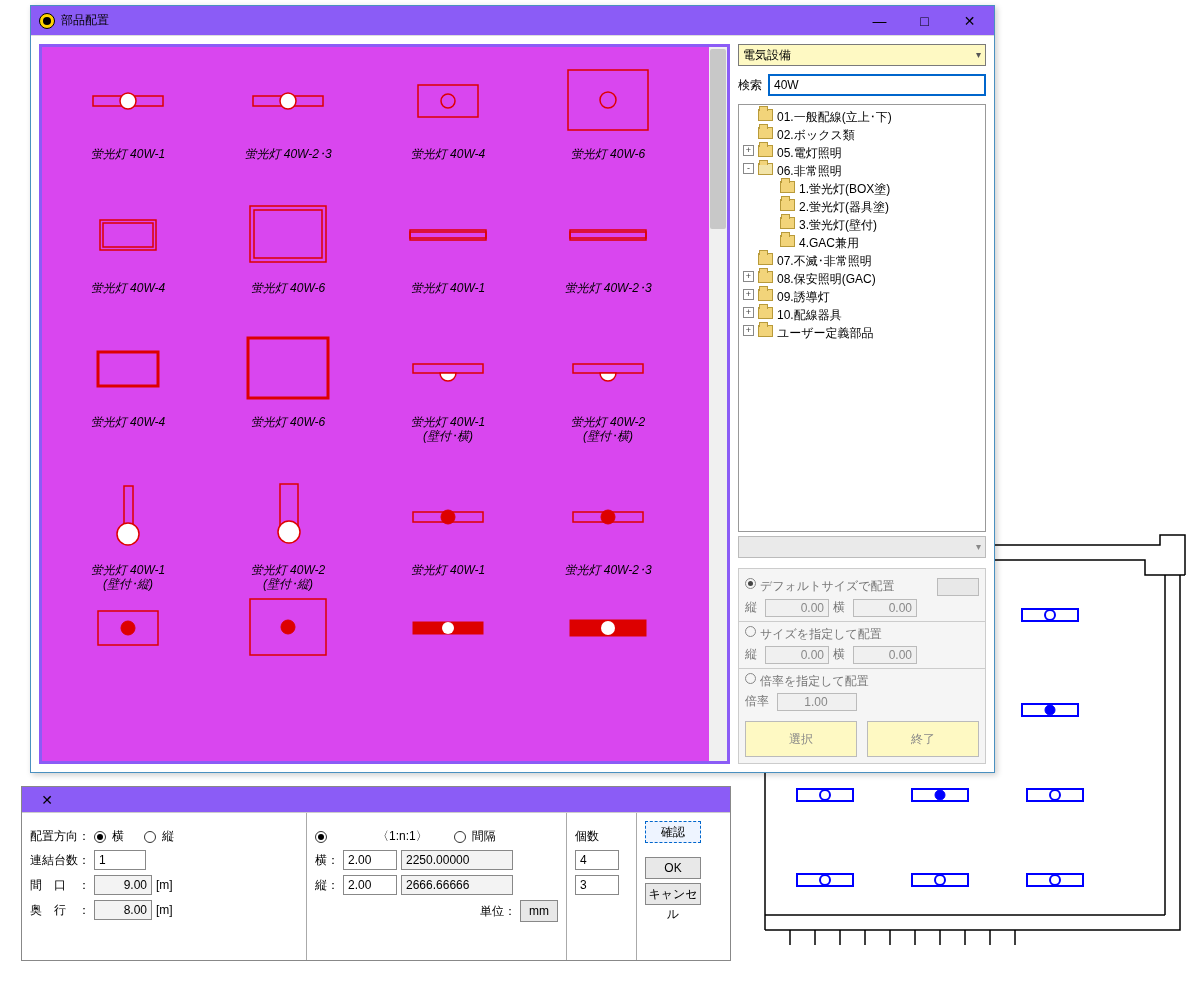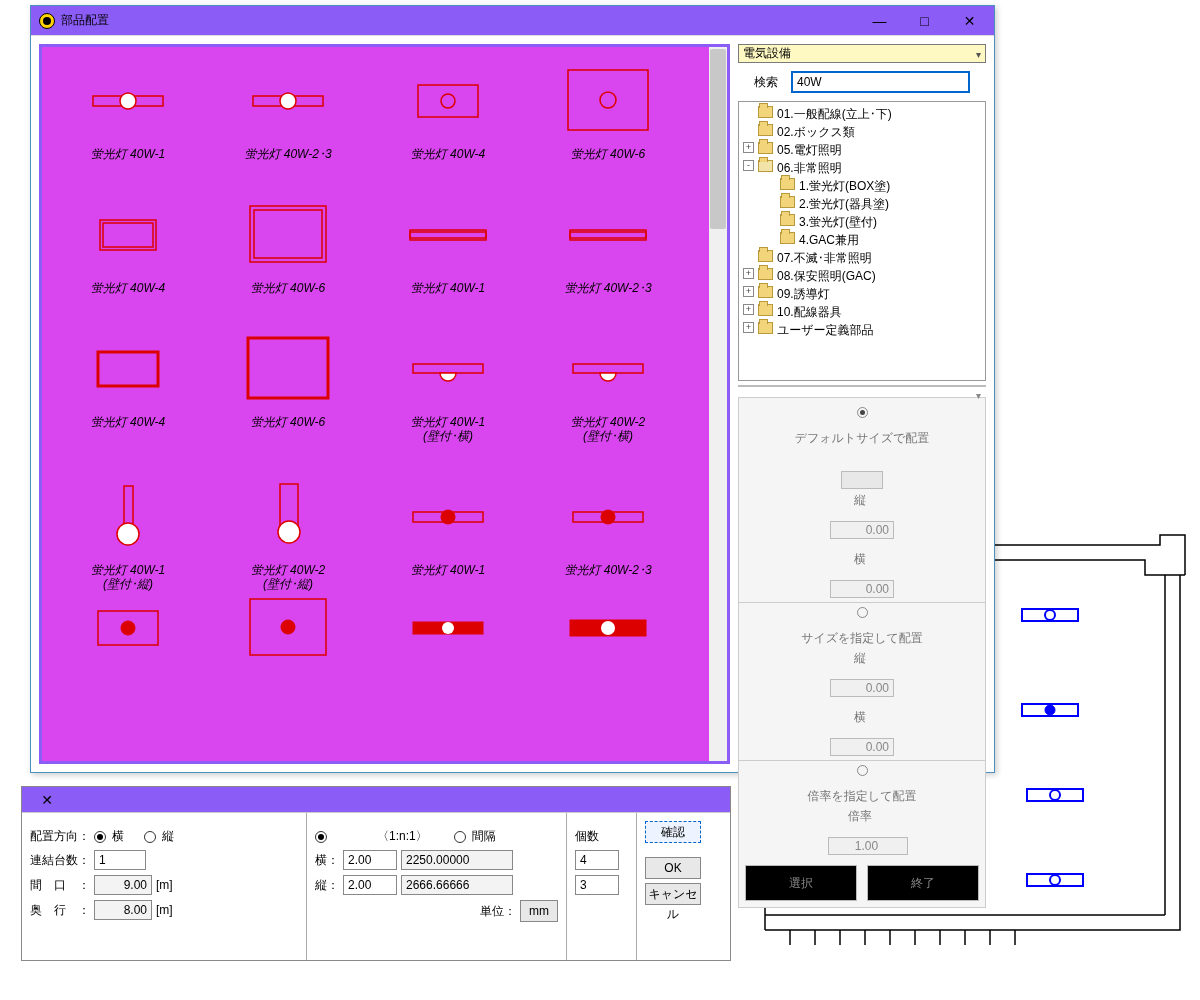--- a/index.html
+++ b/index.html
@@ -44,52 +44,52 @@
 .rfill { fill: #d00; stroke: #d00; }
 .wfill { fill: #fff; stroke: #d00; stroke-width: 1.5; }
 
 
 .right-pane { width: 248px; display: flex; flex-direction: column; gap: 4px; }
 .combo {
   height: 22px; border: 1px solid #7a7a7a; background: #fef9c3; display: flex; align-items: center;
   padding: 0 4px; position: relative;
 }
 .combo .arrow { position: absolute; right: 4px; top: 4px; font-size: 10px; color: #555; }
-.search-row { display: flex; align-items: center; gap: 13px; margin: 4px 16px; }
+.search-row { display: flex; align-items: center; gap: 6px; margin: 4px 0; }
 .search-row input {
   flex: 1; height: 22px; border: 2px solid #0066cc; padding: 0 4px; outline: none;
 }
 .tree {
   border: 1px solid #999; background: #fff; flex: 1; padding: 4px 2px; overflow: auto;
   min-height: 280px;
 }
 .tree-node { display: flex; height: 18px; white-space: nowrap; }
 .tree-node .exp { width: 11px; height: 11px; border: 1px solid #888; font-size: 9px; line-height: 9px; text-align: center; margin-right: 2px; color: #444; }
 .tree-node .noexp { width: 13px; display: inline-block; }
 .fold-icon {
   width: 15px; height: 12px; background: #f2d47a; border: 1px solid #b89a3a;
   margin: 0 4px 0 2px; display: inline-block; position: relative;
 }
 .fold-icon::before { content:""; position:absolute; left:0; top:-4px; width:7px; height:4px; background:#f2d47a; border:1px solid #b89a3a; border-bottom:none; }
 .fold-icon.open { background: #f2e4a8; }
 
 .opt-group { border: 1px solid #ccc; background: #f5f5f5; padding: 6px 6px; color: #777; }
-.opt-group .row { display: flex; align-items: center; gap: 12px; margin: 3px 0; flex-direction: column; }
+.opt-group .row { display: flex; gap: 4px; margin: 3px 0; }
 .opt-group input[type=text] {
   width: 64px; height: 18px; text-align: right; padding-right: 4px;
   border: 1px solid #bbb; background: #f0f0f0; color: #888;
 }
 .opt-group .lblw { width: 16px; }
 .opt-group hr { border: none; border-top: 1px solid #ccc; margin: 4px -6px; }
 .opt-group .radio { width: 11px; height: 11px; border: 1px solid #888; border-radius: 50%; display: inline-block; position: relative; }
 .opt-group .radio.sel::after { content:""; position:absolute; left:2px; top:2px; width:5px; height:5px; border-radius:50%; background:#444; }
 .sel-dropdown { height: 22px; border: 1px solid #bbb; background: #eaeaea; margin-bottom: 6px; position: relative; }
 .sel-dropdown .arrow { position: absolute; right: 4px; top: 4px; font-size: 10px; color: #888; }
 .bigbtn-row { display: flex; gap: 10px; margin-top: 10px; }
-.bigbtn { flex: 1; height: 36px; background: #000000; border: 1px solid #bbb; display: flex; align-items: center; justify-content: center; color: #888; }
+.bigbtn { flex: 1; height: 36px; background: #fef9c3; border: 1px solid #bbb; display: flex; align-items: center; justify-content: center; color: #888; }
 
 
 .win-arr {
   position: absolute; left: 21px; top: 786px; width: 710px; height: 175px;
   border: 1px solid #888; background: #fff;
 }
 .win-arr .titlebar { height: 26px; border-bottom: 1px solid #ccc; }
 .win-arr .titlebar .close { width: 34px; text-align: center; font-size: 14px; }
 .arr-body { display: flex; height: calc(100% - 26px); }
 .arr-col { border-right: 1px solid #aaa; padding: 10px 8px; }
@@ -498,21 +498,21 @@
           <span class="lblw">横</span>
           <input type="text" value="0.00" style="">
         </div>
         <hr>
         <div class="row">
           <span class="radio"></span>
           <span>倍率を指定して配置</span>
         </div>
         <div class="row">
           <span style="width:28px">倍率</span>
-          <input type="text" style="text-align: center; width: 80px; margin-left: 11px;" value="1.00">
+          <input type="text" style="text-align: center; width: 80px;" value="1.00">
         </div>
         <div class="bigbtn-row">
           <div class="bigbtn">選択</div>
           <div class="bigbtn">終了</div>
         </div>
       </div>
     </div>
   </div>
 </div>
 

